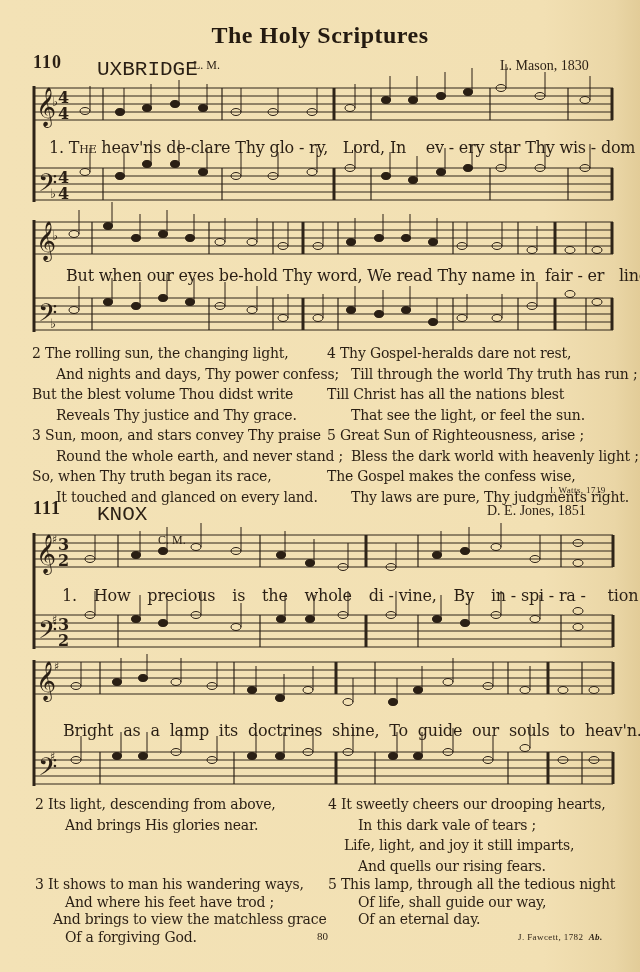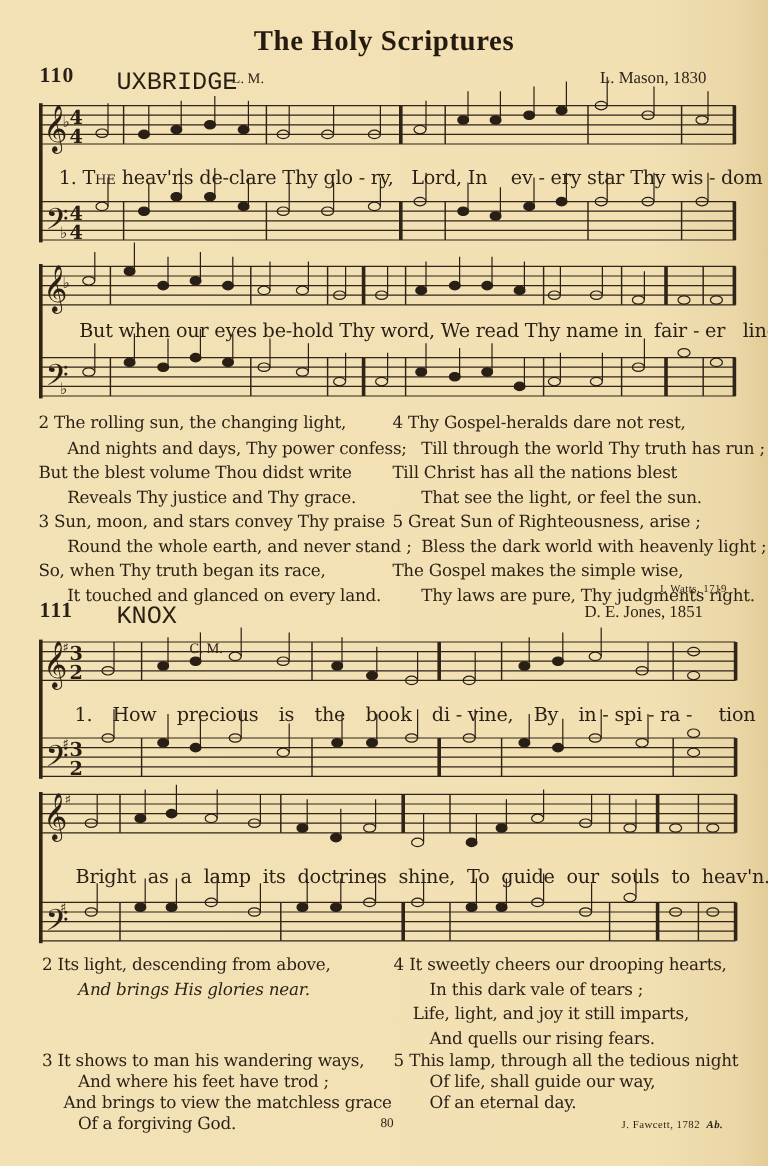--- a/index.html
+++ b/index.html
@@ -508,37 +508,37 @@
 </div>
 <div class="abs verse" style="left:327px;top:343px;">
   <div><span>4</span> <span>Thy Gospel-heralds dare not rest,</span></div>
   <div class="ind">Till through the world Thy truth has run ;</div>
   <div>Till Christ has all the nations blest</div>
   <div class="ind">That see the light, or feel the sun.</div>
 </div>
 <div class="abs verse" style="left:327px;top:425px;">
   <div><span>5</span> <span>Great Sun of Righteousness, arise ;</span></div>
   <div class="ind">Bless the dark world with heavenly light ;</div>
-  <div>The Gospel makes the simple wise,</div>
+  <div>The Gospel makes the confess wise,</div>
   <div class="ind">Thy laws are pure, Thy judgments right.</div>
 </div>
 <div class="abs small" style="left:550px;top:485px;">I. Watts, 1719</div>
 
 <div class="abs hnum" style="left:33px;top:498px;">111</div>
 <div class="abs tune" style="left:97px;top:503px;">KNOX</div>
 <div class="abs meter" style="left:158px;top:533px;">C. M.</div>
 <div class="abs composer" style="left:487px;top:503px;">D. E. Jones, 1851</div>
 
 <div class="abs lyric" style="left:62px;top:586px;word-spacing:12px;">
   <span>1.</span>
   <span>How</span>
   <span>precious</span>
   <span>is</span>
   <span>the</span>
-  <span>book</span>
+  <span>whole</span>
   <span style="word-spacing:0;"><span>di</span> <span>-</span> <span>vine,</span></span>
   <span>By</span>
   <span style="word-spacing:0;"><span>in</span> <span>-</span> <span>spi</span> <span>-</span> <span>ra</span> <span>-</span>&nbsp;</span>
   <span>tion</span>
   <span>giv'n;</span>
 </div>
 <div class="abs lyric" style="left:63px;top:721px;word-spacing:5px;">
   <span>Bright</span>
   <span>as</span>
   <span>a</span>
@@ -550,21 +550,21 @@
   <span>guide</span>
   <span>our</span>
   <span>souls</span>
   <span>to</span>
   <span>heav'n.</span>
   <span style="font-style:italic;word-spacing:0;"><span>A</span> <span>-</span> <span>men.</span></span>
 </div>
 
 <div class="abs verse" style="left:35px;top:794px;">
   <div><span>2</span> <span>Its light, descending from above,</span></div>
-  <div class="ind2" style="padding-left:30px;font-style:italic;">And brings His glories near.</div>
+  <div class="ind2" style="padding-left:30px;">And brings His glories near.</div>
 </div>
 <div class="abs verse" style="left:35px;top:876px;line-height:17.5px;">
   <div><span>3</span> <span>It shows to man his wandering ways,</span></div>
   <div style="padding-left:30px;">And where his feet have trod ;</div>
   <div style="padding-left:18px;">And brings to view the matchless grace</div>
   <div style="padding-left:30px;">Of a forgiving God.</div>
 </div>
 <div class="abs verse" style="left:328px;top:794px;">
   <div><span>4</span> <span>It sweetly cheers our drooping hearts,</span></div>
   <div style="padding-left:30px;">In this dark vale of tears ;</div>

